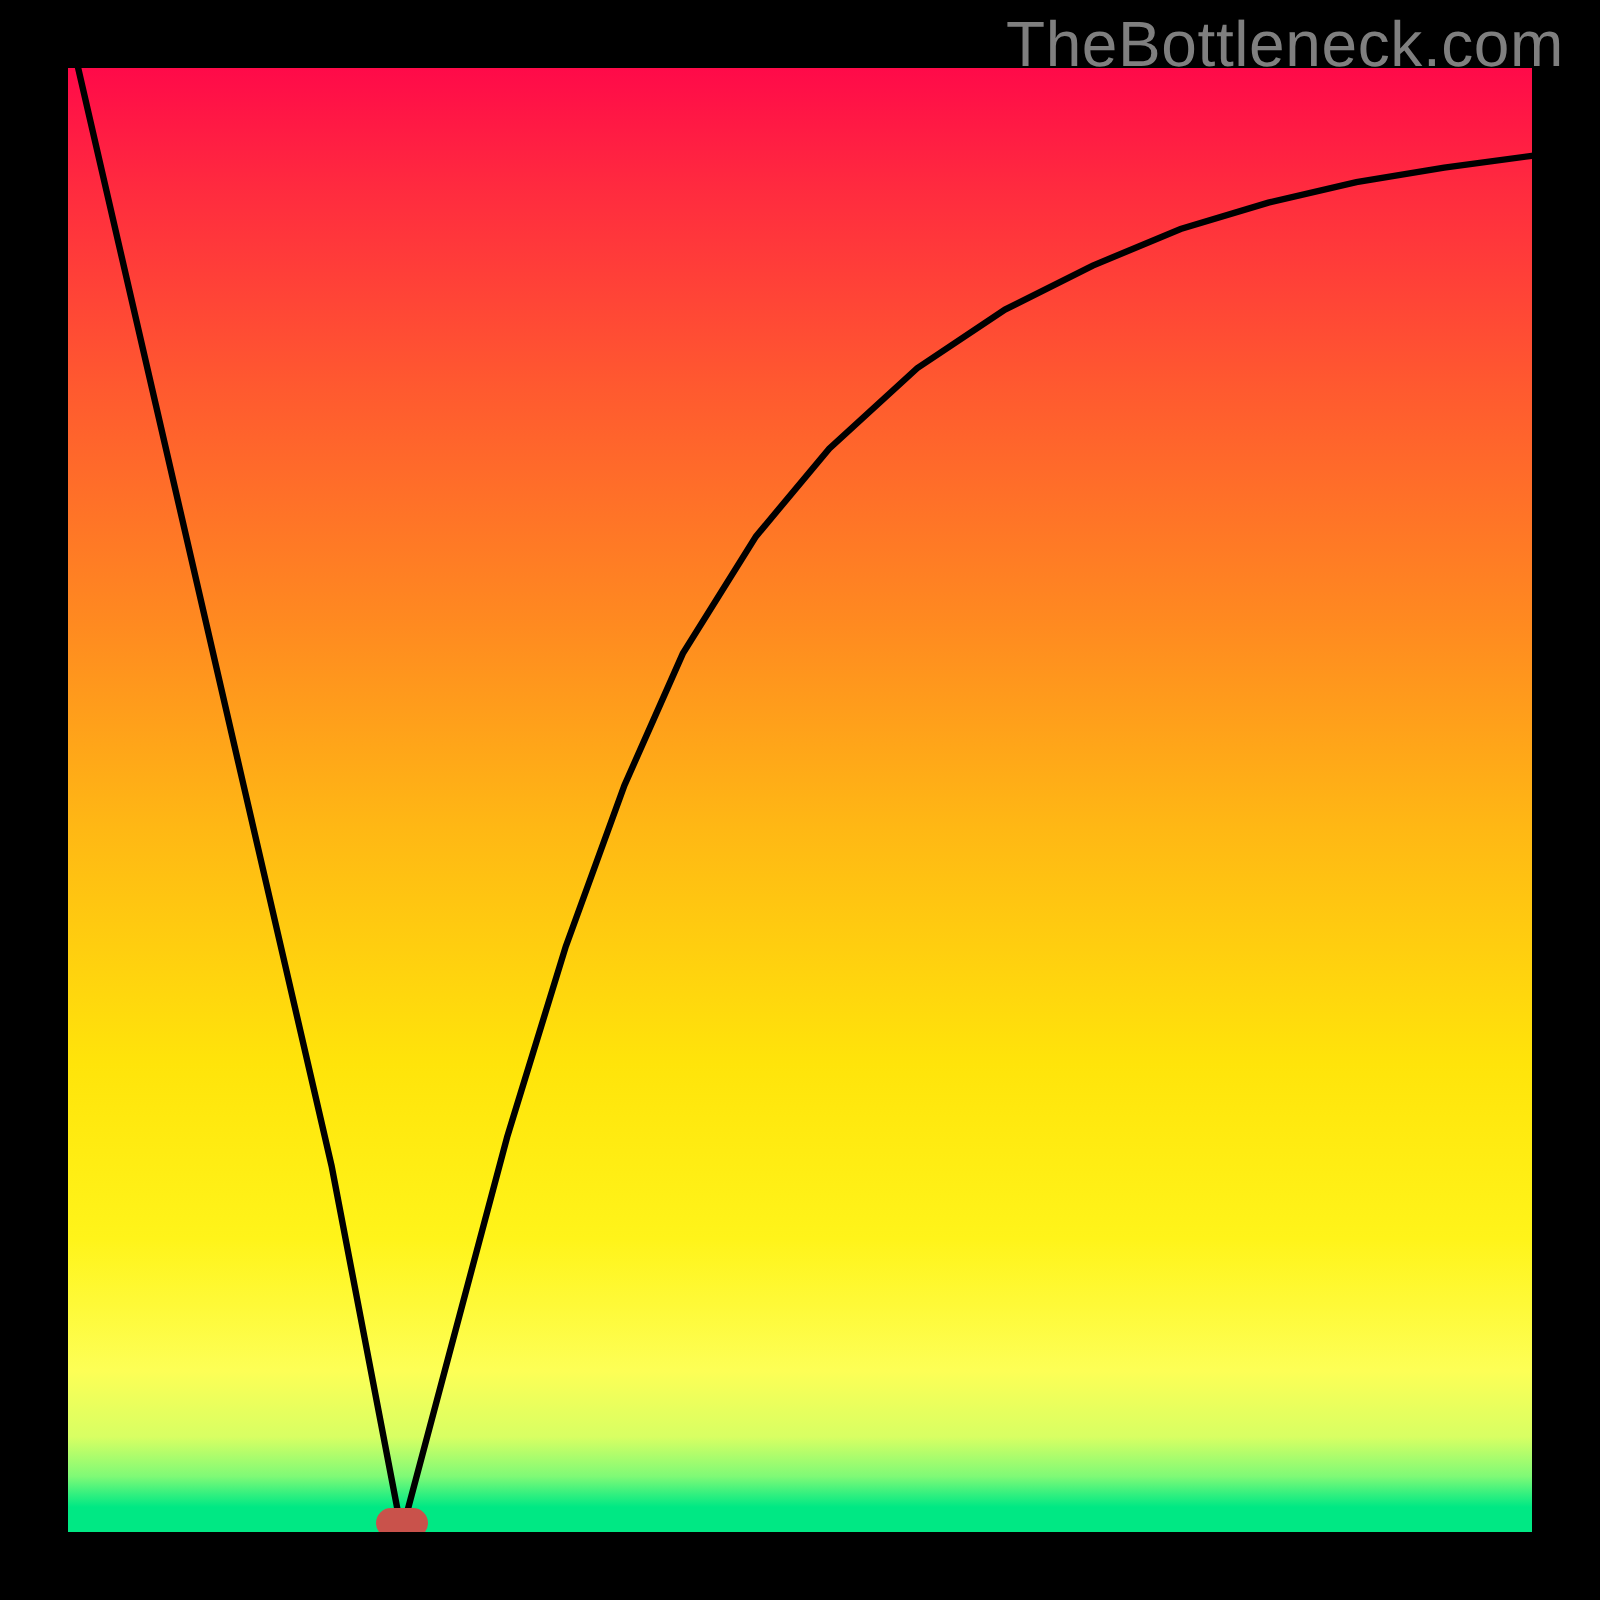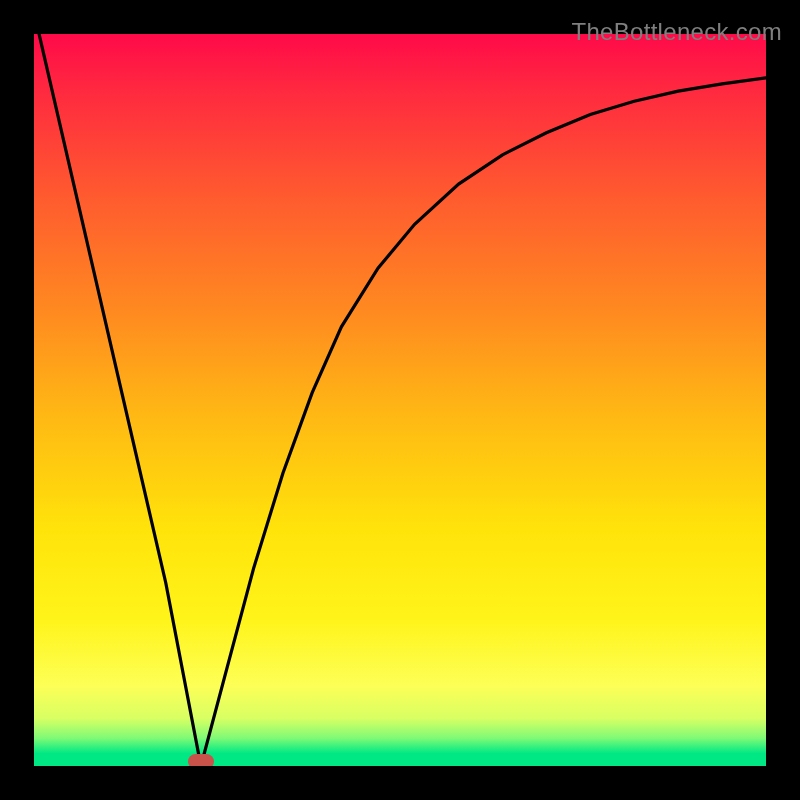--- a/index.html
+++ b/index.html
@@ -12,24 +12,24 @@
     font-family: Arial, Helvetica, sans-serif;
   }
   .frame {
     position: relative;
     width: 800px;
     height: 800px;
     background: #000;
   }
   .watermark {
     position: absolute;
-    top: 18px;
+    top: 4px;
     right: 18px;
     color: #7f7f7f;
-    font-size: 24px;
+    font-size: 32px;
     font-weight: 400;
     letter-spacing: 0.3px;
     z-index: 5;
   }
   
   .plot {
     position: absolute;
     left: 34px;
     top: 34px;
     width: 732px;   

